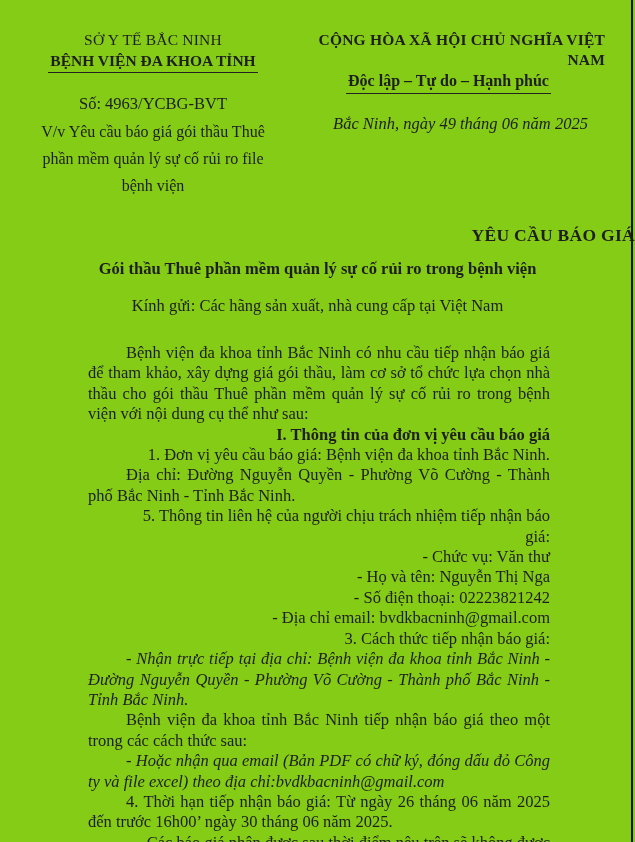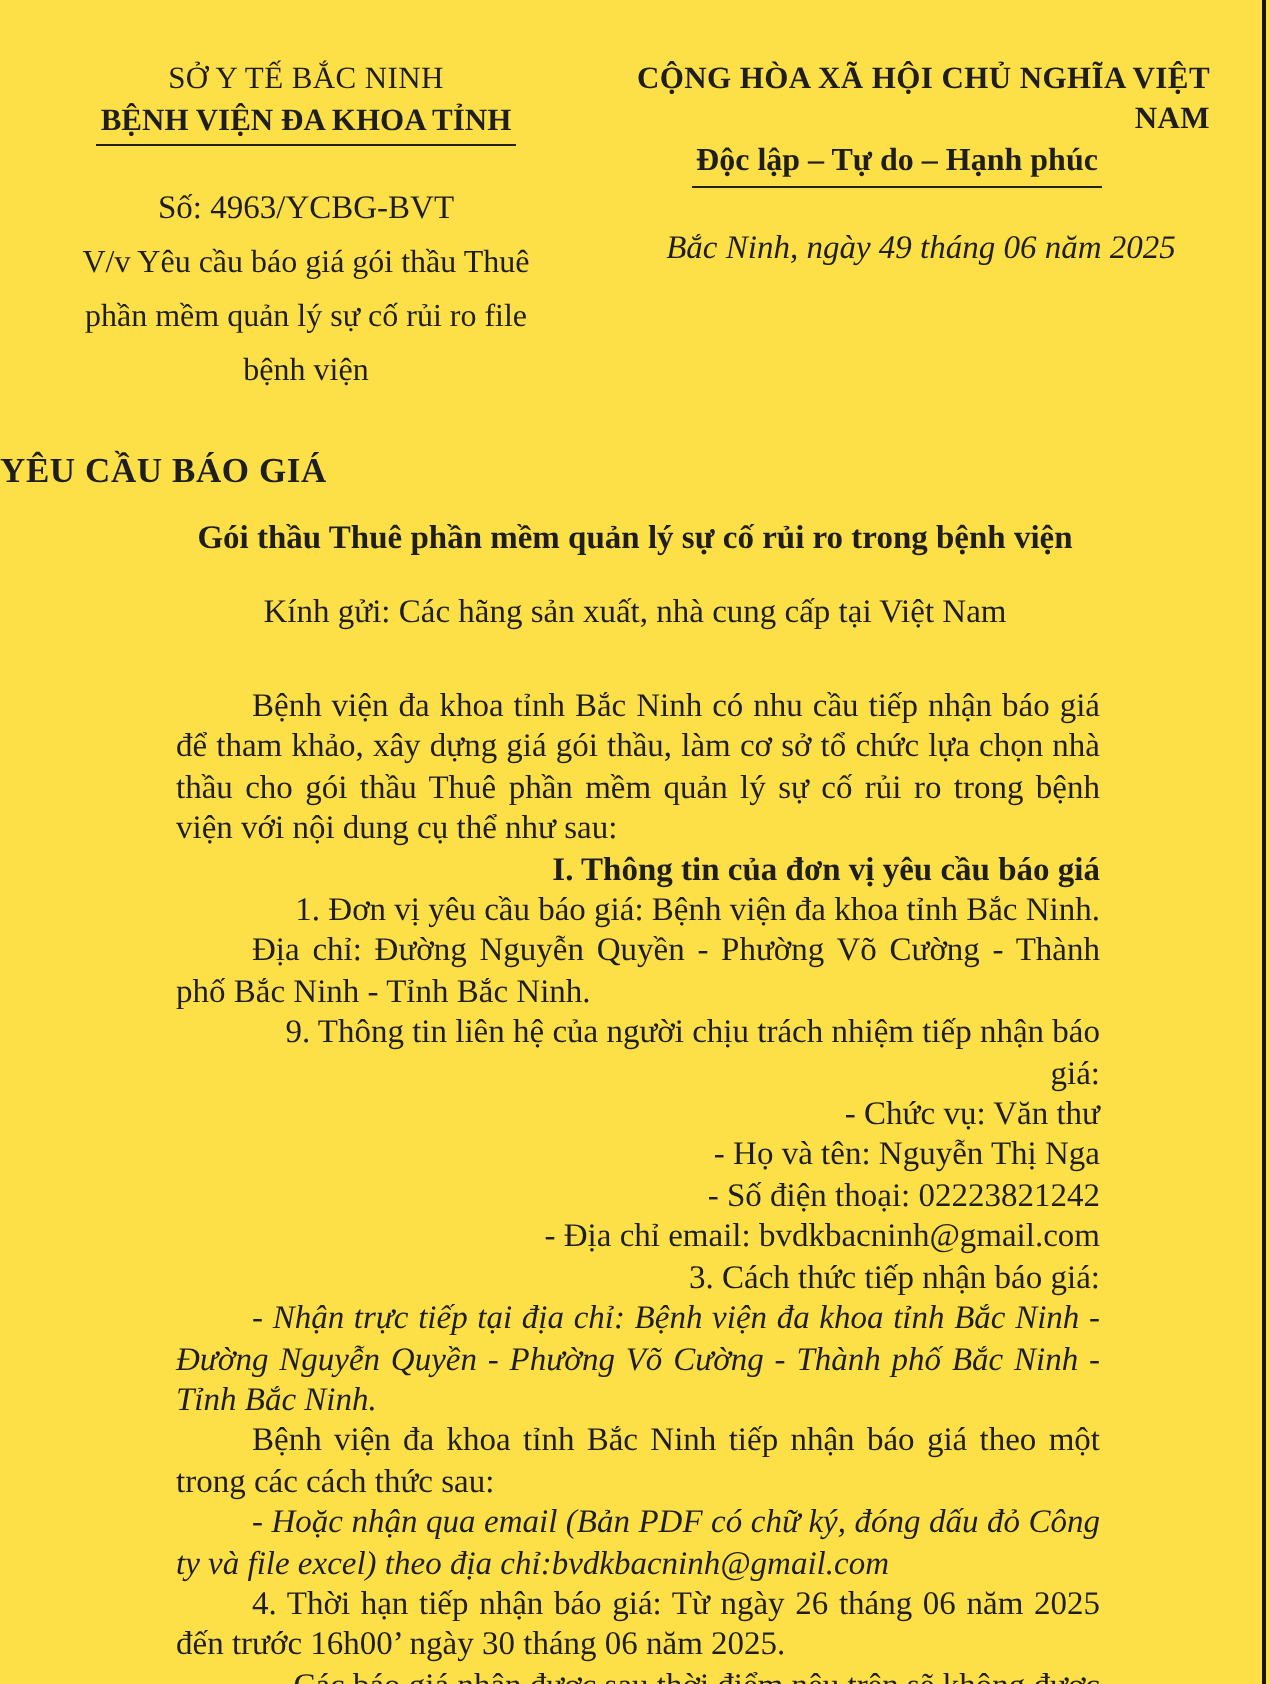--- a/index.html
+++ b/index.html
@@ -1,20 +1,20 @@
 <!DOCTYPE html>
 <html><head>
 <meta charset="utf-8">
 <style>
   html, body { margin: 0; padding: 0; background: #e8e8e8; }
   .page {
     position: relative;
     width: 635px;
     height: 842px;
-    background: #fde047;
+    background: #84cc16;
     font-family: "Liberation Serif", serif;
     color: #1e1e1e;
     overflow: hidden;
     box-sizing: border-box;
   }
   .scan-edge {
     position: absolute;
     left: 631px;
     top: 0;
     width: 2px;
@@ -77,21 +77,21 @@
   }
   .dateline {
     margin-top: 20px;
     font-size: 16.5px;
     font-style: italic;
     line-height: 20px;
     padding-left: 24px;
   }
   .doc-title {
     margin: 26px 0 0 0;
-    text-align: left;
+    text-align: right;
     font-size: 17.5px;
     font-weight: bold;
     letter-spacing: 0.3px;
   }
   .doc-subtitle {
     margin: 13px 0 0 0;
     text-align: center;
     font-size: 16.5px;
     font-weight: bold;
   }
@@ -137,21 +137,21 @@
 
   <div class="doc-title">YÊU CẦU BÁO GIÁ</div>
   <div class="doc-subtitle">Gói thầu Thuê phần mềm quản lý sự cố rủi ro trong bệnh viện</div>
   <div class="salutation">Kính gửi: Các hãng sản xuất, nhà cung cấp tại Việt Nam</div>
 
   <div class="body-block">
     <p class="just indent">Bệnh viện đa khoa tỉnh Bắc Ninh có nhu cầu tiếp nhận báo giá để tham khảo, xây dựng giá gói thầu, làm cơ sở tổ chức lựa chọn nhà thầu cho gói thầu Thuê phần mềm quản lý sự cố rủi ro trong bệnh viện với nội dung cụ thể như sau:</p>
     <p class="bold indent">I. Thông tin của đơn vị yêu cầu báo giá</p>
     <p class="indent">1. Đơn vị yêu cầu báo giá: Bệnh viện đa khoa tỉnh Bắc Ninh.</p>
     <p class="just indent">Địa chỉ: Đường Nguyễn Quyền - Phường Võ Cường - Thành phố Bắc Ninh - Tỉnh Bắc Ninh.</p>
-    <p class="indent">9. Thông tin liên hệ của người chịu trách nhiệm tiếp nhận báo giá:</p>
+    <p class="indent">5. Thông tin liên hệ của người chịu trách nhiệm tiếp nhận báo giá:</p>
     <p class="indent">- Chức vụ: Văn thư</p>
     <p class="indent">- Họ và tên: Nguyễn Thị Nga</p>
     <p class="indent">- Số điện thoại: 02223821242</p>
     <p class="indent">- Địa chỉ email: bvdkbacninh@gmail.com</p>
     <p class="indent">3. Cách thức tiếp nhận báo giá:</p>
     <p class="just indent italic">- Nhận trực tiếp tại địa chỉ: Bệnh viện đa khoa tỉnh Bắc Ninh - Đường Nguyễn Quyền - Phường Võ Cường - Thành phố Bắc Ninh - Tỉnh Bắc Ninh.</p>
     <p class="just indent">Bệnh viện đa khoa tỉnh Bắc Ninh tiếp nhận báo giá theo một trong các cách thức sau:</p>
     <p class="just indent italic">- Hoặc nhận qua email (Bản PDF có chữ ký, đóng dấu đỏ Công ty và file excel) theo địa chỉ:bvdkbacninh@gmail.com</p>
     <p class="just indent">4. Thời hạn tiếp nhận báo giá: Từ ngày 26 tháng 06 năm 2025 đến trước 16h00’ ngày 30 tháng 06 năm 2025.</p>
     <p class="indent">Các báo giá nhận được sau thời điểm nêu trên sẽ không được xem xét.</p>

